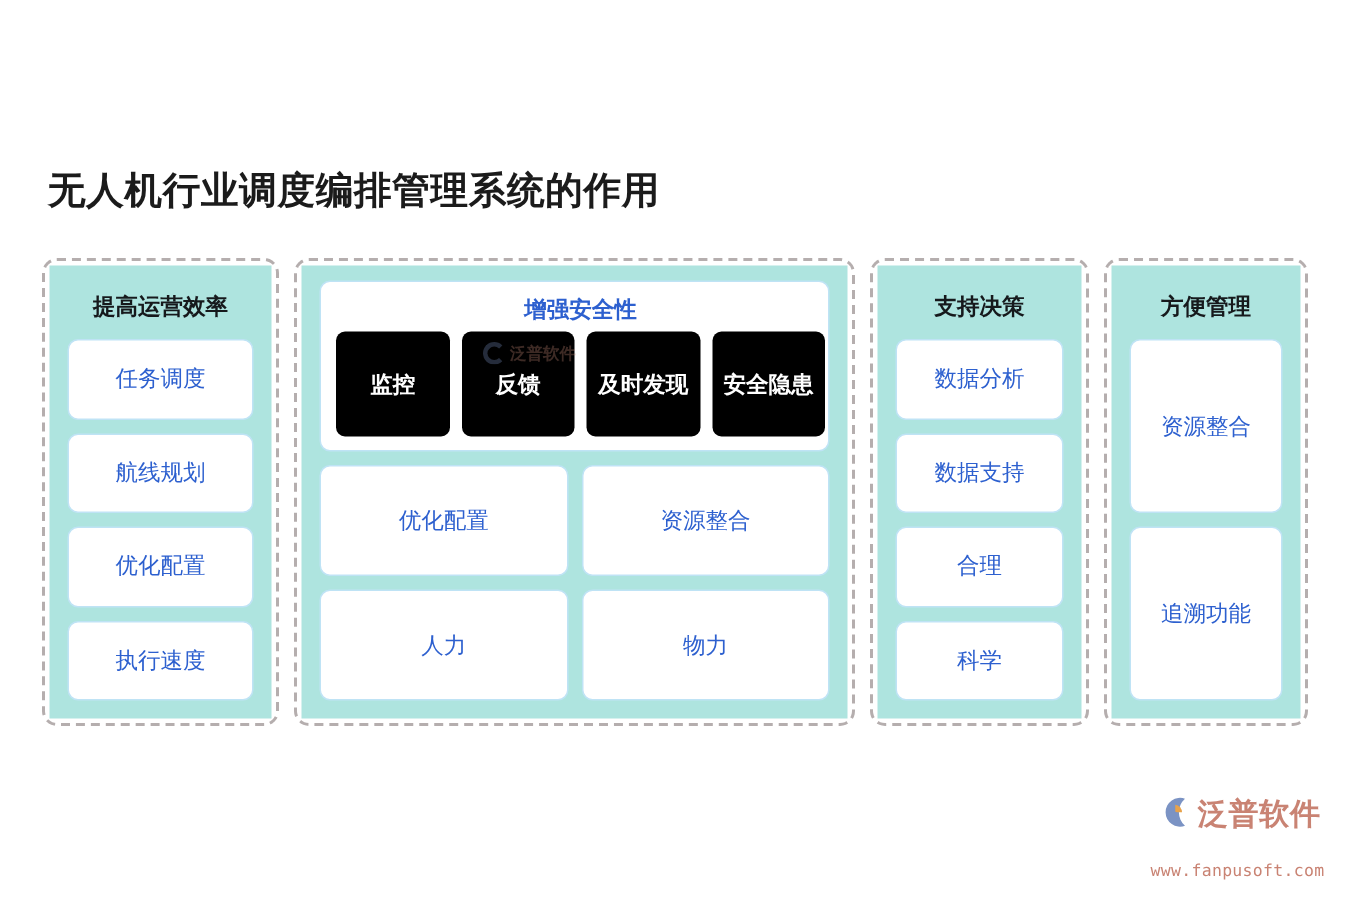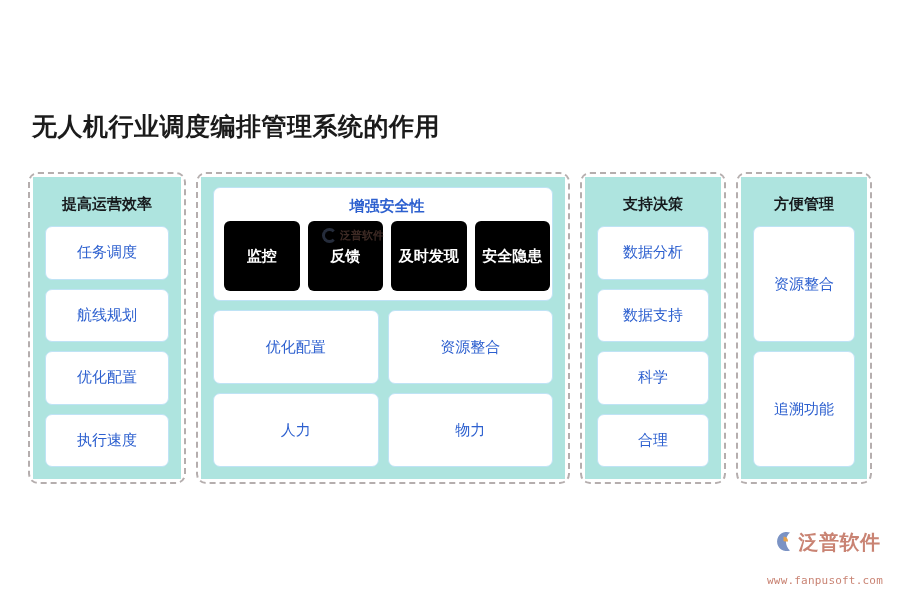--- a/index.html
+++ b/index.html
@@ -246,22 +246,22 @@
         </div>
       </div>
     </div>
 
     <div class="panel col-3">
       <div class="panel-inner">
         <div class="panel-title">支持决策</div>
         <div class="panel-body">
           <div class="card">数据分析</div>
           <div class="card">数据支持</div>
+          <div class="card">合理</div>
           <div class="card">科学</div>
-          <div class="card">合理</div>
         </div>
       </div>
     </div>
 
     <div class="panel col-4">
       <div class="panel-inner">
         <div class="panel-title">方便管理</div>
         <div class="panel-body">
           <div class="card">资源整合</div>
           <div class="card">追溯功能</div>

